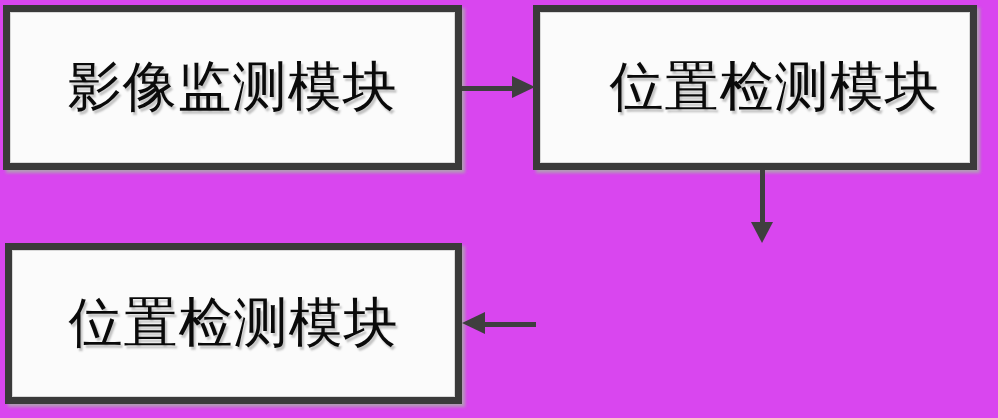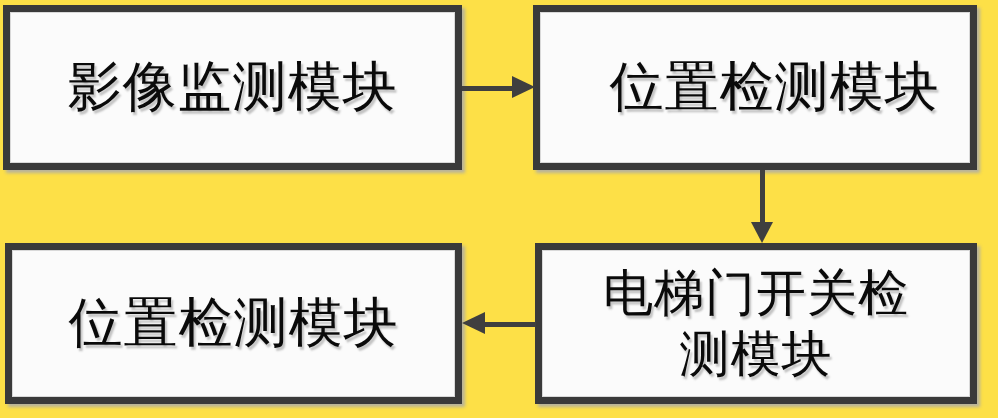--- a/index.html
+++ b/index.html
@@ -7,21 +7,21 @@
     padding: 0;
     background: #ffffff;
   }
   body {
     font-family: "Liberation Serif", "DejaVu Serif", serif;
   }
   #diagram-canvas {
     position: relative;
     width: 998px;
     height: 418px;
-    background: #fde047;
+    background: #d946ef;
     overflow: hidden;
   }
   .node-box {
     position: absolute;
     box-sizing: border-box;
     background: #fbfbfb;
     border: 7px solid #3a3a3a;
     box-shadow: 3px 3px 3px rgba(170,170,170,0.85);
     display: flex;
     align-items: center;
@@ -107,24 +107,20 @@
 <div id="diagram-canvas">
 
   <div class="node-box" id="node-video">
     <span class="node-label">影像监测模块</span>
   </div>
 
   <div class="node-box" id="node-position">
     <span class="node-label">位置检测模块</span>
   </div>
 
-  <div class="node-box" id="node-door">
-    <span class="node-label">电梯门开关检
-测模块</span>
-  </div>
 
   <div class="node-box" id="node-share">
     <span class="node-label">位置检测模块</span>
   </div>
 
   <div class="connector" id="conn-video-position">
     <div class="conn-line-h"></div>
     <div class="arrowhead arrow-right"></div>
   </div>
 

